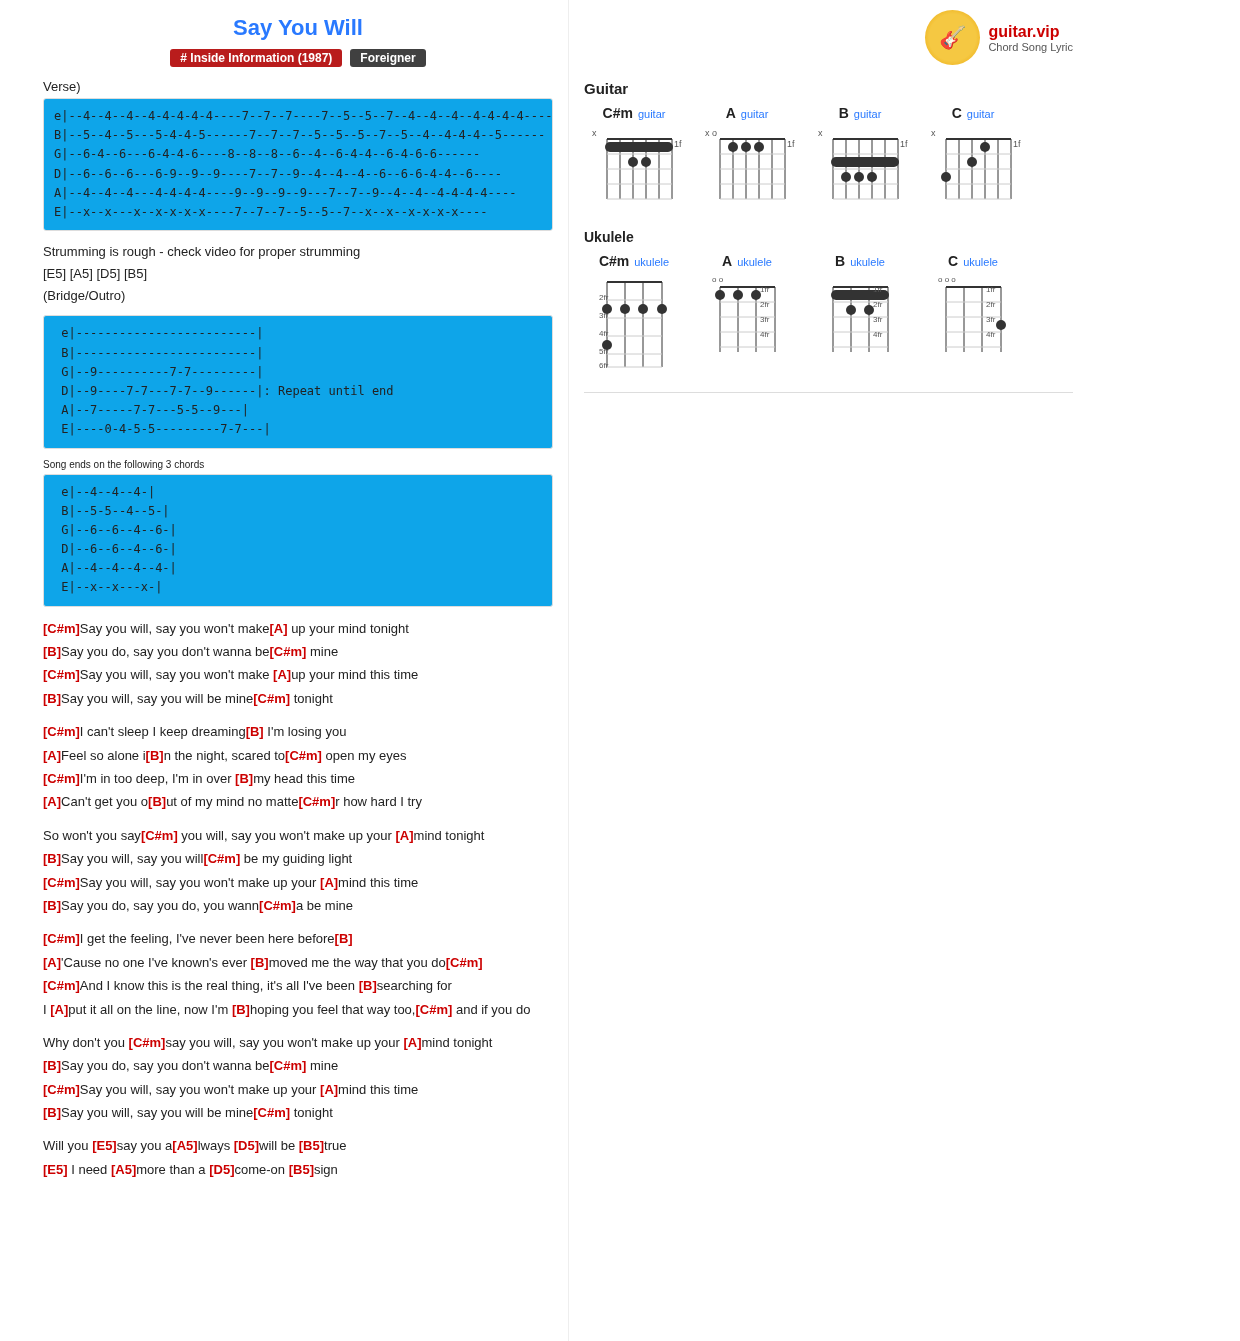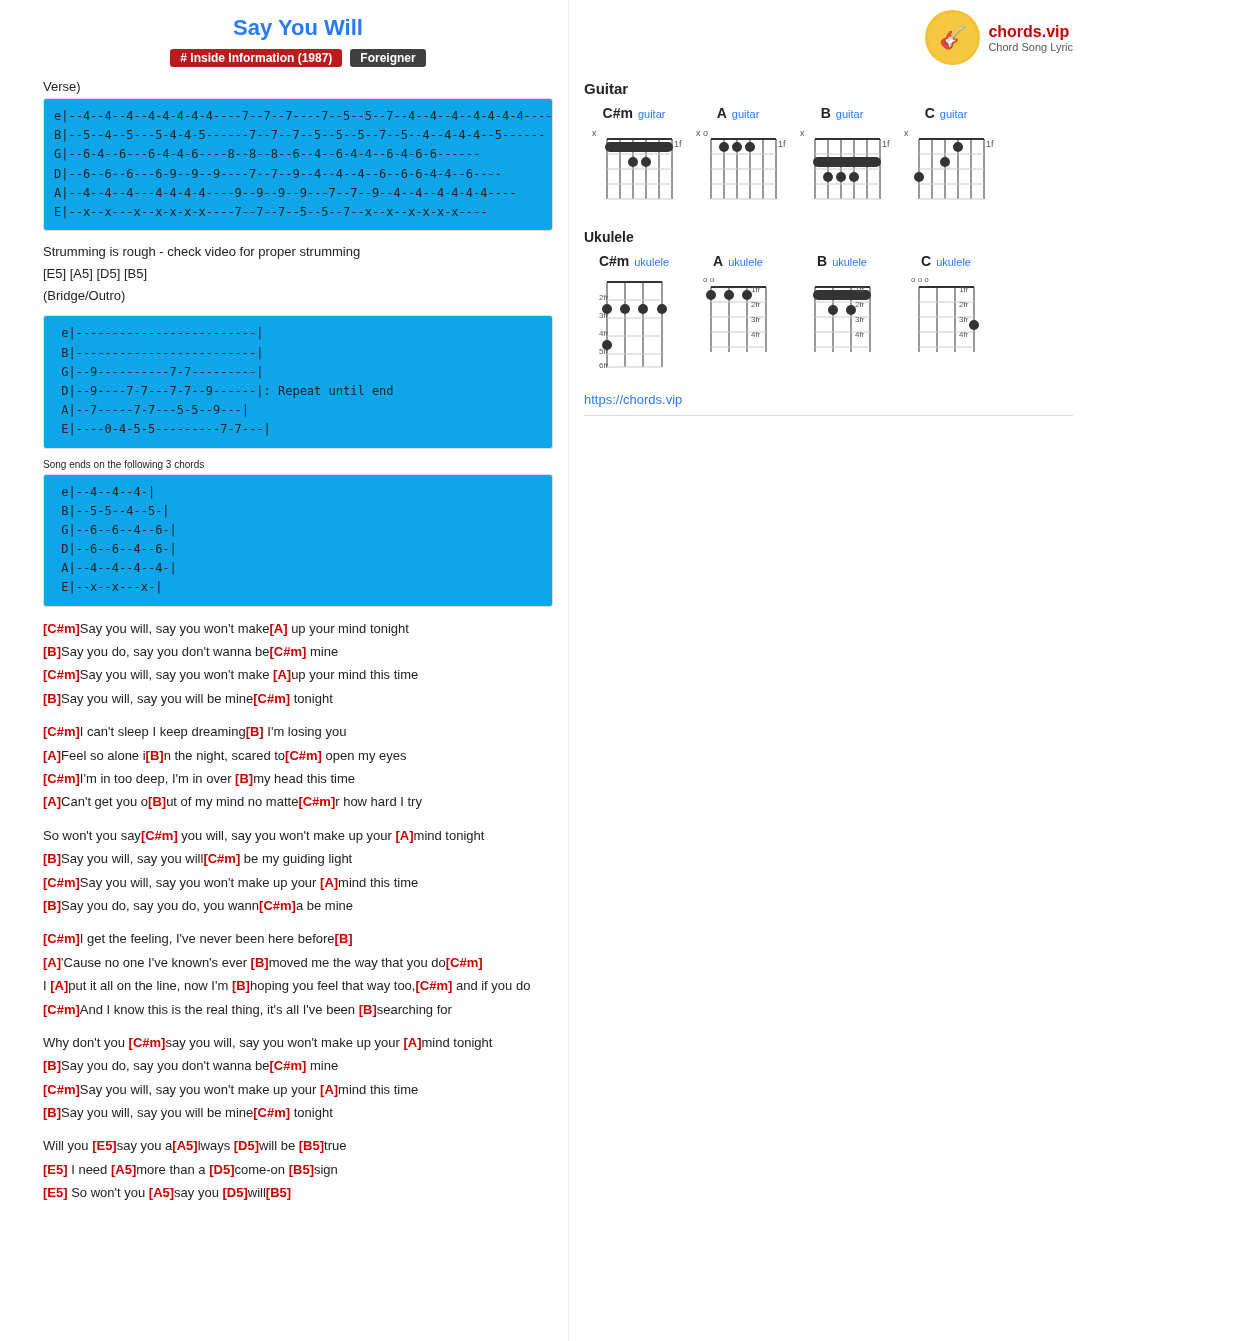--- a/index.html
+++ b/index.html
@@ -104,21 +104,21 @@
 
     
     .sidebar-section-title {
       font-size: 15px;
       font-weight: bold;
       margin-bottom: 8px;
       color: #222;
     }
     .chords-grid {
       display: flex;
-      gap: 4px;
+      gap: 13px;
       flex-wrap: wrap;
       margin-bottom: 15px;
     }
     .chord-card {
       display: flex;
       flex-direction: column;
       align-items: center;
       width: 100px;
     }
     .chord-card-header {
@@ -221,46 +221,45 @@
         </div>
         <div class="lyric-para">
           <div class="lyric-line">So won't you say<span class="chord-bracket">[C#m]</span> you will, say you won't make up your <span class="chord-bracket">[A]</span>mind tonight</div>
           <div class="lyric-line"><span class="chord-bracket">[B]</span>Say you will, say you will<span class="chord-bracket">[C#m]</span> be my guiding light</div>
           <div class="lyric-line"><span class="chord-bracket">[C#m]</span>Say you will, say you won't make up your <span class="chord-bracket">[A]</span>mind this time</div>
           <div class="lyric-line"><span class="chord-bracket">[B]</span>Say you do, say you do, you wann<span class="chord-bracket">[C#m]</span>a be mine</div>
         </div>
         <div class="lyric-para">
           <div class="lyric-line"><span class="chord-bracket">[C#m]</span>I get the feeling, I've never been here before<span class="chord-bracket">[B]</span></div>
           <div class="lyric-line"><span class="chord-bracket">[A]</span>'Cause no one I've known's ever <span class="chord-bracket">[B]</span>moved me the way that you do<span class="chord-bracket">[C#m]</span></div>
+          <div class="lyric-line"><span class="chord-bracket">[C#m]</span>And I know this is the real thing, it's all I've been <span class="chord-bracket">[B]</span>searching for</div>
           <div class="lyric-line">I <span class="chord-bracket">[A]</span>put it all on the line, now I'm <span class="chord-bracket">[B]</span>hoping you feel that way too,<span class="chord-bracket">[C#m]</span> and if you do</div>
-          <div class="lyric-line"><span class="chord-bracket">[C#m]</span>And I know this is the real thing, it's all I've been <span class="chord-bracket">[B]</span>searching for</div>
         </div>
         <div class="lyric-para">
           <div class="lyric-line">Why don't you <span class="chord-bracket">[C#m]</span>say you will, say you won't make up your <span class="chord-bracket">[A]</span>mind tonight</div>
           <div class="lyric-line"><span class="chord-bracket">[B]</span>Say you do, say you don't wanna be<span class="chord-bracket">[C#m]</span> mine</div>
           <div class="lyric-line"><span class="chord-bracket">[C#m]</span>Say you will, say you won't make up your <span class="chord-bracket">[A]</span>mind this time</div>
           <div class="lyric-line"><span class="chord-bracket">[B]</span>Say you will, say you will be mine<span class="chord-bracket">[C#m]</span> tonight</div>
         </div>
         <div class="lyric-para">
           <div class="lyric-line">Will you <span class="chord-bracket">[E5]</span>say you a<span class="chord-bracket">[A5]</span>lways <span class="chord-bracket">[D5]</span>will be <span class="chord-bracket">[B5]</span>true</div>
           <div class="lyric-line"><span class="chord-bracket">[E5]</span> I need <span class="chord-bracket">[A5]</span>more than a <span class="chord-bracket">[D5]</span>come-on <span class="chord-bracket">[B5]</span>sign</div>
-          <div class="lyric-line"><span class="chord-bracket">[E5]</span> So won't you <span class="chord-bracket">[A5]</span>say you <span class="chord-bracket">[D5]</span>will<span class="chord-bracket">[B5]</span></div>
         </div>
       </div>
   </div>
 
   <div class="sidebar">
 
     <div style="display:flex; justify-content:flex-end; margin-bottom:15px;">
       <div style="display:flex;align-items:center;gap:8px;">
         <div style="width:55px;height:55px;background:radial-gradient(circle, #f5c842 60%, #e8a000 100%);border-radius:50%;display:flex;align-items:center;justify-content:center;">
           <span style="font-size:22px;">🎸</span>
         </div>
         <div style="text-align:left;">
-          <div style="color:#cc0000;font-weight:bold;font-size:16px;">chords.vip</div>
+          <div style="color:#cc0000;font-weight:bold;font-size:16px;">guitar.vip</div>
           <div style="font-size:11px;color:#555;">Chord Song Lyric</div>
         </div>
       </div>
     </div>
 
     <div class="sidebar-section-title">Guitar</div>
     <div class="chords-grid">
 
       <div class="chord-card">
         <div class="chord-card-header">
@@ -478,16 +477,15 @@
 
           <circle cx="65" cy="53" r="5" fill="#333"></circle>
           <text x="50" y="20" font-size="8" fill="#555">1fr</text>
           <text x="50" y="35" font-size="8" fill="#555">2fr</text>
           <text x="50" y="50" font-size="8" fill="#555">3fr</text>
           <text x="50" y="65" font-size="8" fill="#555">4fr</text>
         </svg>
       </div>
     </div>
 
-    <div class="url-footer">https://chords.vip</div>
     <hr style="margin-top:8px; border:none; border-top:1px solid #ddd;">
   </div>
 </div>
 
 </body></html>

